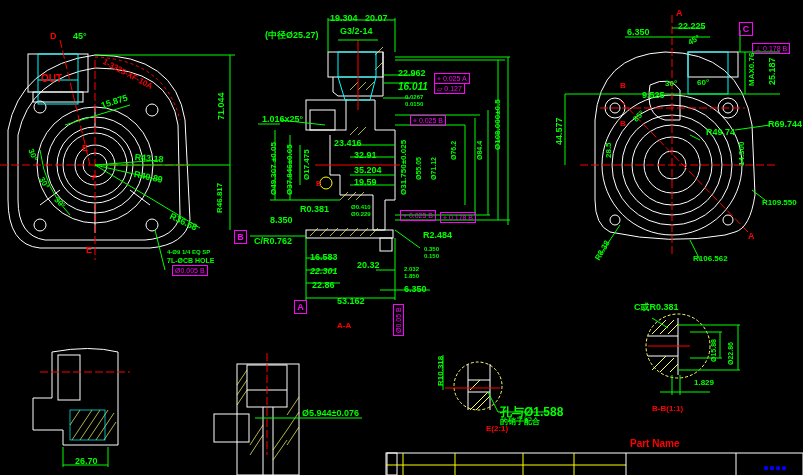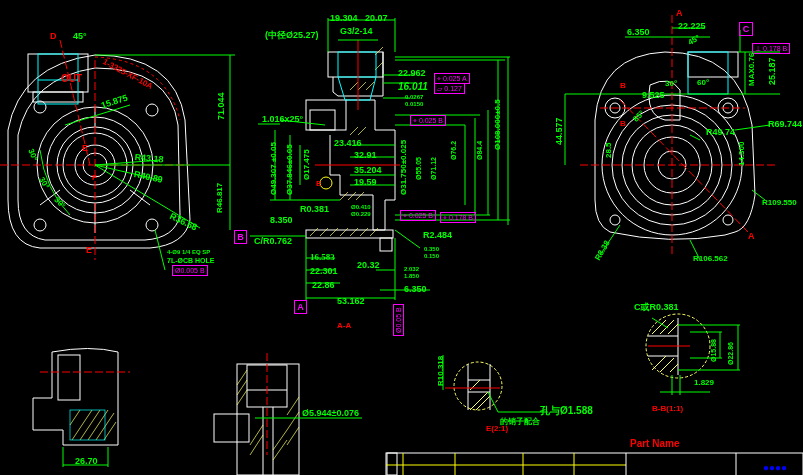--- a/index.html
+++ b/index.html
@@ -231,21 +231,21 @@
     <line x1="455" y1="453" x2="455" y2="475" stroke="#ffff00"></line>
     <line x1="523" y1="453" x2="523" y2="475" stroke="#ffff00"></line>
     <line x1="574" y1="453" x2="574" y2="475" stroke="#ffff00"></line>
     <line x1="626" y1="453" x2="626" y2="475" stroke="#fff"></line>
     <line x1="736" y1="453" x2="736" y2="475" stroke="#fff"></line>
   </g>
 </svg>
 
 <span class="t r" style="left:50px;top:32px;">D</span>
 <span class="t g" style="left:73px;top:32px;">45°</span>
-<span class="t r" style="left:41px;top:74px;font-size:10px;margin-left:20px;">OUT</span>
+<span class="t r" style="left:41px;top:74px;font-size:10px;">OUT</span>
 <span class="t r" style="left:105px;top:58px;transform:rotate(28deg);transform-origin:left top;font-size:8px;">1-3325-XF-10A</span>
 <span class="t g" style="left:100px;top:102px;transform:rotate(-18deg);transform-origin:left top;">15.875</span>
 <span class="t g v" style="left:217px;top:120px;">71.044</span>
 <span class="t r" style="left:82px;top:144px;">E</span>
 <span class="t r" style="left:92px;top:174px;font-size:8px;">F</span>
 <span class="t g" style="left:135px;top:153px;transform:rotate(5deg);transform-origin:left top;">R43.18</span>
 <span class="t g" style="left:135px;top:170px;transform:rotate(12deg);transform-origin:left top;">R40.89</span>
 <span class="t g" style="left:172px;top:212px;transform:rotate(25deg);transform-origin:left top;">R36.68</span>
 <span class="t g" style="left:34px;top:148px;transform:rotate(70deg);transform-origin:left top;font-size:8px;">30°</span>
 <span class="t g" style="left:44px;top:176px;transform:rotate(60deg);transform-origin:left top;font-size:8px;">30°</span>
@@ -286,22 +286,22 @@
 <span class="t g" style="left:351px;top:211px;font-size:6px;">Ø0.229</span>
 <span class="t g" style="left:300px;top:205px;">R0.381</span>
 <span class="fcf" style="left:400px;top:210px;">⌖ 0.025 B</span>
 <span class="fcf" style="left:440px;top:212px;">⌖ 0.178 B</span>
 <span class="t g" style="left:270px;top:216px;">8.350</span>
 <span class="box" style="left:234px;top:230px;width:11px;height:12px;">B</span>
 <span class="t g" style="left:254px;top:237px;">C/R0.762</span>
 <span class="t g" style="left:423px;top:231px;">R2.484</span>
 <span class="t g" style="left:424px;top:246px;font-size:6px;">0.350</span>
 <span class="t g" style="left:424px;top:253px;font-size:6px;">0.150</span>
-<span class="t g" style="left:310px;top:253px;font-family:Liberation Serif, serif;">16.583</span>
-<span class="t g" style="left:310px;top:267px;">22.301</span>
+<span class="t g" style="left:310px;top:253px;">16.583</span>
+<span class="t g" style="left:310px;top:267px;font-style:italic;">22.301</span>
 <span class="t g" style="left:357px;top:261px;">20.32</span>
 <span class="t g" style="left:404px;top:266px;font-size:6px;">2.032</span>
 <span class="t g" style="left:404px;top:273px;font-size:6px;">1.850</span>
 <span class="t g" style="left:312px;top:281px;">22.86</span>
 <span class="t g" style="left:404px;top:285px;">6.350</span>
 <span class="box" style="left:294px;top:300px;width:11px;height:12px;">A</span>
 <span class="t g" style="left:337px;top:297px;">53.162</span>
 <span class="fcf v" style="left:393px;top:336px;">Ø0.05 B</span>
 <span class="t r" style="left:337px;top:322px;font-size:8px;">A-A</span>
 
@@ -326,21 +326,21 @@
 <span class="t g v" style="left:738px;top:166px;font-size:8px;">14.300</span>
 <span class="t g" style="left:762px;top:199px;font-size:8px;">R109.550</span>
 <span class="t r" style="left:748px;top:232px;">A</span>
 <span class="t g" style="left:693px;top:255px;font-size:8px;">R106.562</span>
 <span class="t g v" style="left:594px;top:258px;font-size:8px;transform:rotate(-60deg);">R8.38</span>
 
 <span class="t g" style="left:75px;top:457px;">26.70</span>
 <span class="t g" style="left:302px;top:409px;">Ø5.944±0.076</span>
 
 <span class="t g v" style="left:437px;top:386px;font-size:8px;">R10.318</span>
-<span class="t g" style="left:500px;top:406px;font-size:10px;margin-left:40px;">孔与Ø1.588</span>
+<span class="t g" style="left:500px;top:406px;font-size:12px;">孔与Ø1.588</span>
 <span class="t g" style="left:500px;top:418px;font-size:8px;">的销子配合</span>
 <span class="t r" style="left:447px;top:425px;font-size:8px;padding-left:39px;">E(2:1)</span>
 
 <span class="t g" style="left:626px;top:303px;margin-left:8px;">C或R0.381</span>
 <span class="t g v" style="left:710px;top:362px;font-size:7px;">Ø15.88</span>
 <span class="t g v" style="left:727px;top:365px;font-size:7px;">Ø22.86</span>
 <span class="t g" style="left:694px;top:379px;font-size:8px;">1.829</span>
 <span class="t r" style="left:652px;top:405px;font-size:8px;">B-B(1:1)</span>
 
 <span class="t r" style="left:630px;top:439px;font-size:10px;">Part Name</span>

